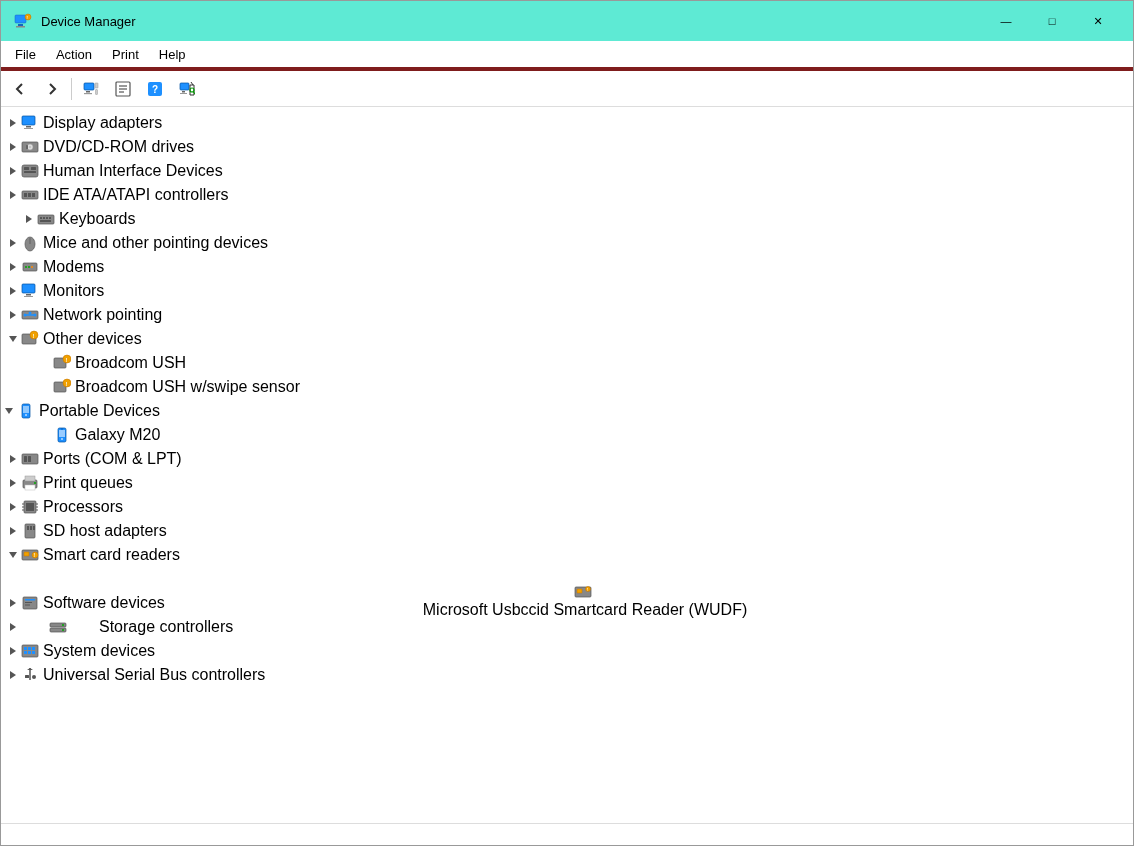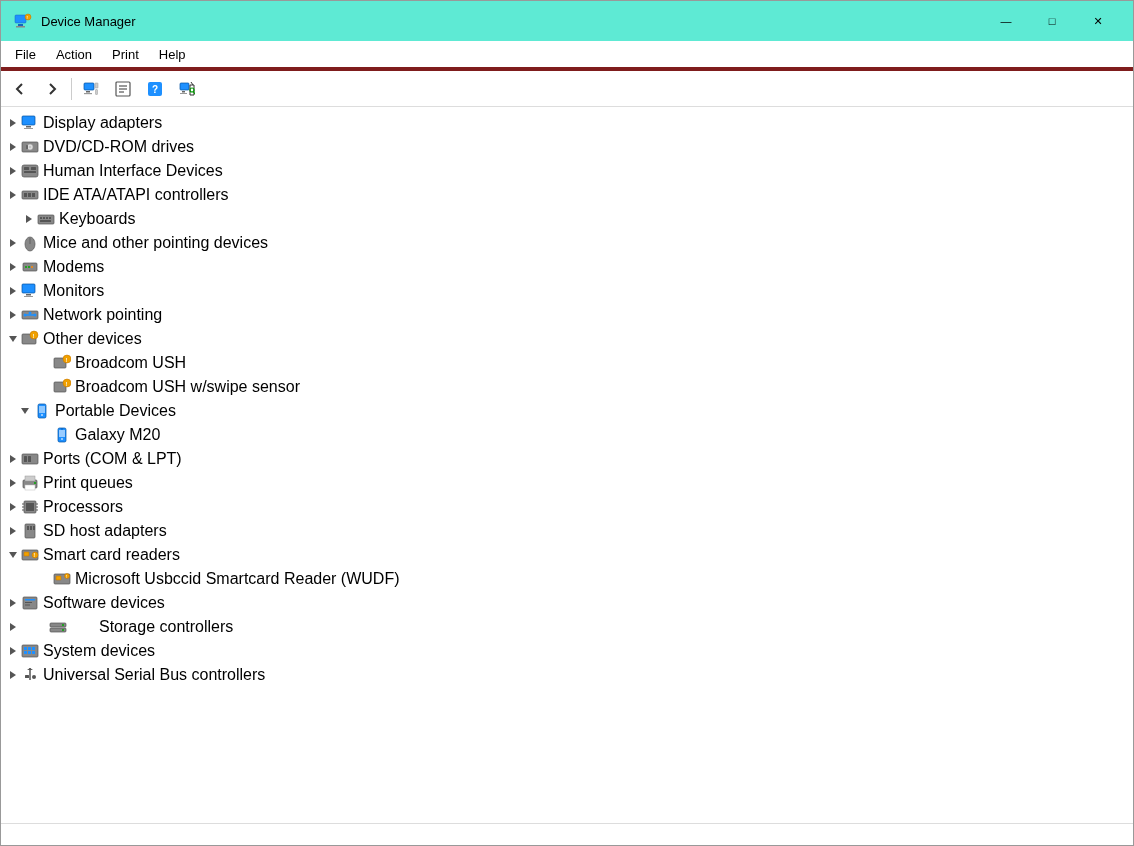--- a/index.html
+++ b/index.html
@@ -395,21 +395,21 @@
       <div class="expander" style="width: 16px;"></div>
       <div class="tree-icon">
         <svg width="18" height="18" viewBox="0 0 18 18">
           <rect x="1" y="4" width="12" height="10" rx="1" fill="#888" stroke="#555" stroke-width="0.7"></rect>
           <circle cx="14" cy="5" r="4" fill="#F0A000" stroke="#C07000" stroke-width="0.5"></circle>
           <text x="12.5" y="7.5" font-size="5" fill="#fff" font-weight="bold">!</text>
         </svg>
       </div>
       <span class="tree-label">Broadcom USH w/swipe sensor</span>
     </div>
-    <div class="tree-item" style="padding-left: 16px;">
+    <div class="tree-item" style="padding-left: 0;">
       <div class="expander">
         <svg width="10" height="10" viewBox="0 0 10 10">
           <polygon points="1,2 9,2 5,8" fill="#555"></polygon>
         </svg>
       </div>
       <div class="tree-icon">
         <svg width="18" height="18" viewBox="0 0 18 18">
           <rect x="5" y="2" width="8" height="14" rx="1.5" fill="#1E90FF" stroke="#0050A0" stroke-width="0.7"></rect>
           <rect x="6" y="4" width="6" height="7" fill="#fff" opacity="0.5"></rect>
           <circle cx="9" cy="13" r="1" fill="#fff" opacity="0.7"></circle>
@@ -505,21 +505,21 @@
       <div class="tree-icon">
         <svg width="18" height="18" viewBox="0 0 18 18">
           <rect x="1" y="4" width="16" height="10" rx="1" fill="#888" stroke="#555" stroke-width="0.7"></rect>
           <rect x="3" y="6" width="5" height="4" rx="0.5" fill="#F0A000" stroke="#C07000" stroke-width="0.5"></rect>
           <circle cx="14" cy="9" r="3" fill="#F0A000" stroke="#C07000" stroke-width="0.5"></circle>
           <text x="12.5" y="11" font-size="4.5" fill="#fff" font-weight="bold">!</text>
         </svg>
       </div>
       <span class="tree-label">Smart card readers</span>
     </div>
-    <div class="tree-item" style="padding-left: 36px;">
+    <div class="tree-item" style="padding-left: 36px; flex-direction: column;">
       <div class="expander" style="width: 16px;"></div>
       <div class="tree-icon">
         <svg width="18" height="18" viewBox="0 0 18 18">
           <rect x="1" y="4" width="16" height="10" rx="1" fill="#888" stroke="#555" stroke-width="0.7"></rect>
           <rect x="3" y="6" width="5" height="4" rx="0.5" fill="#F0A000" stroke="#C07000" stroke-width="0.5"></rect>
           <circle cx="14" cy="6" r="2.5" fill="#F0A000" stroke="#C07000" stroke-width="0.5"></circle>
           <text x="12.7" y="7.8" font-size="3.5" fill="#fff" font-weight="bold">!</text>
         </svg>
       </div>
       <span class="tree-label">Microsoft Usbccid Smartcard Reader (WUDF)</span>

